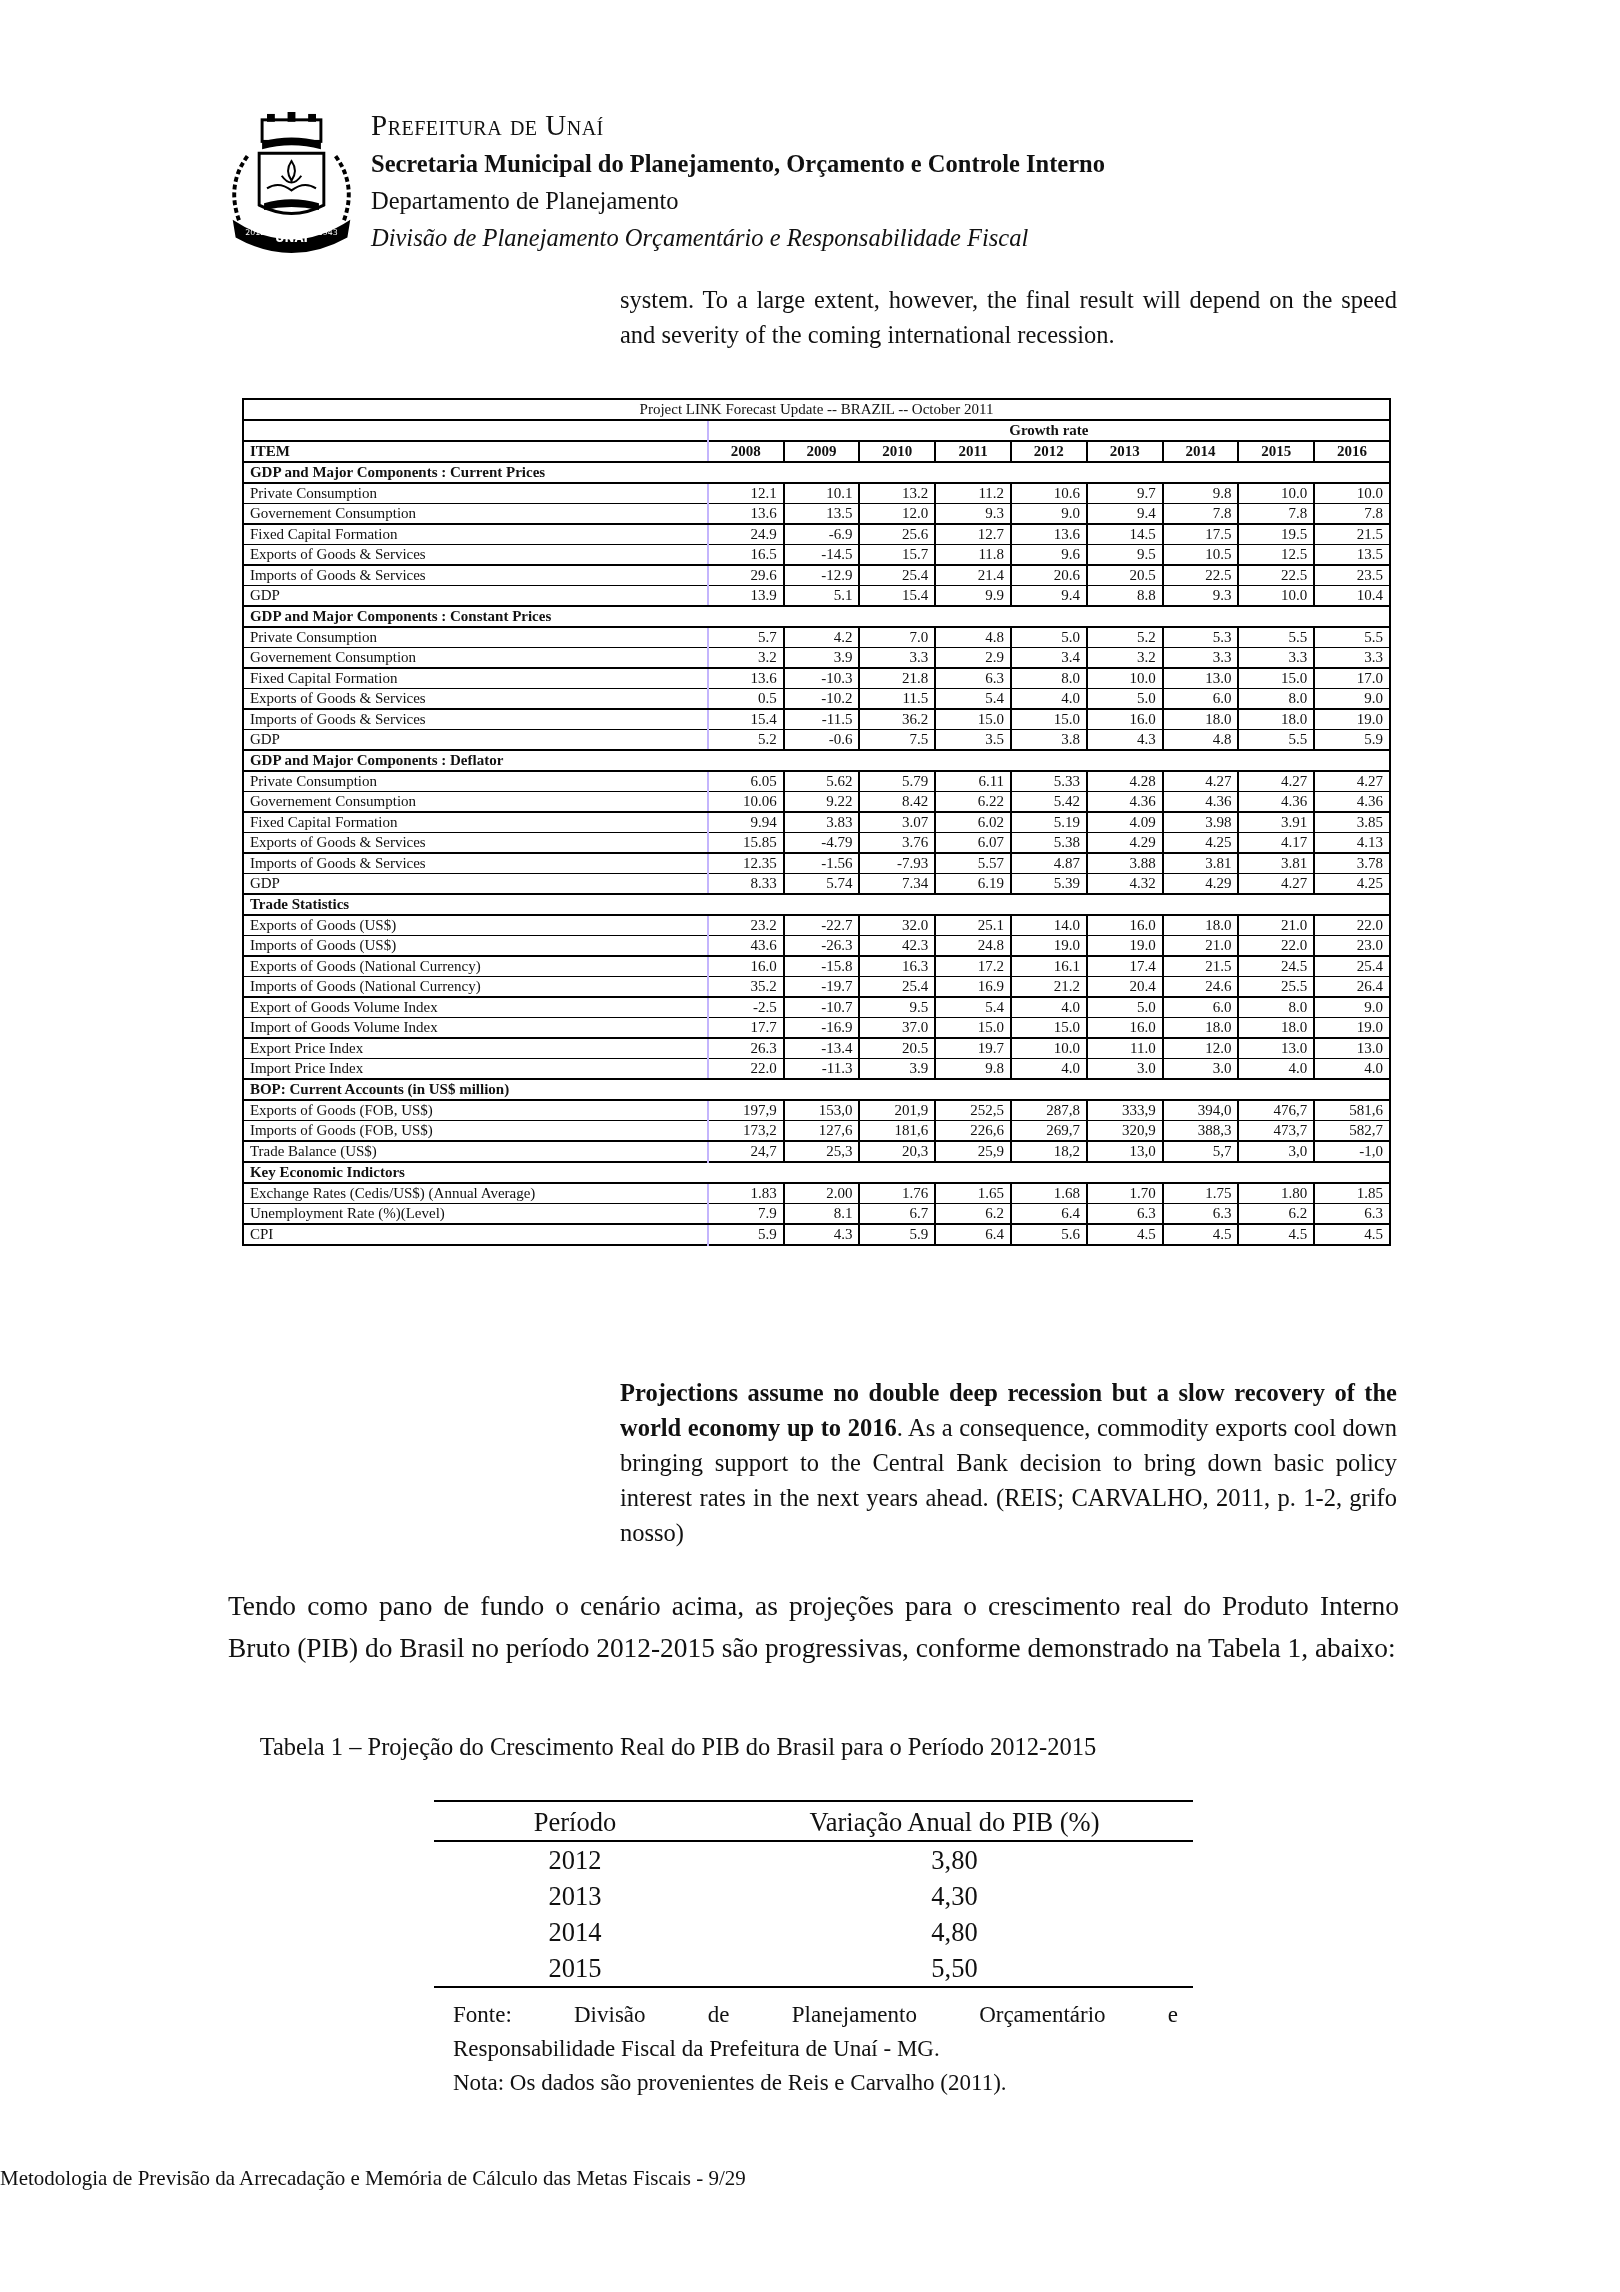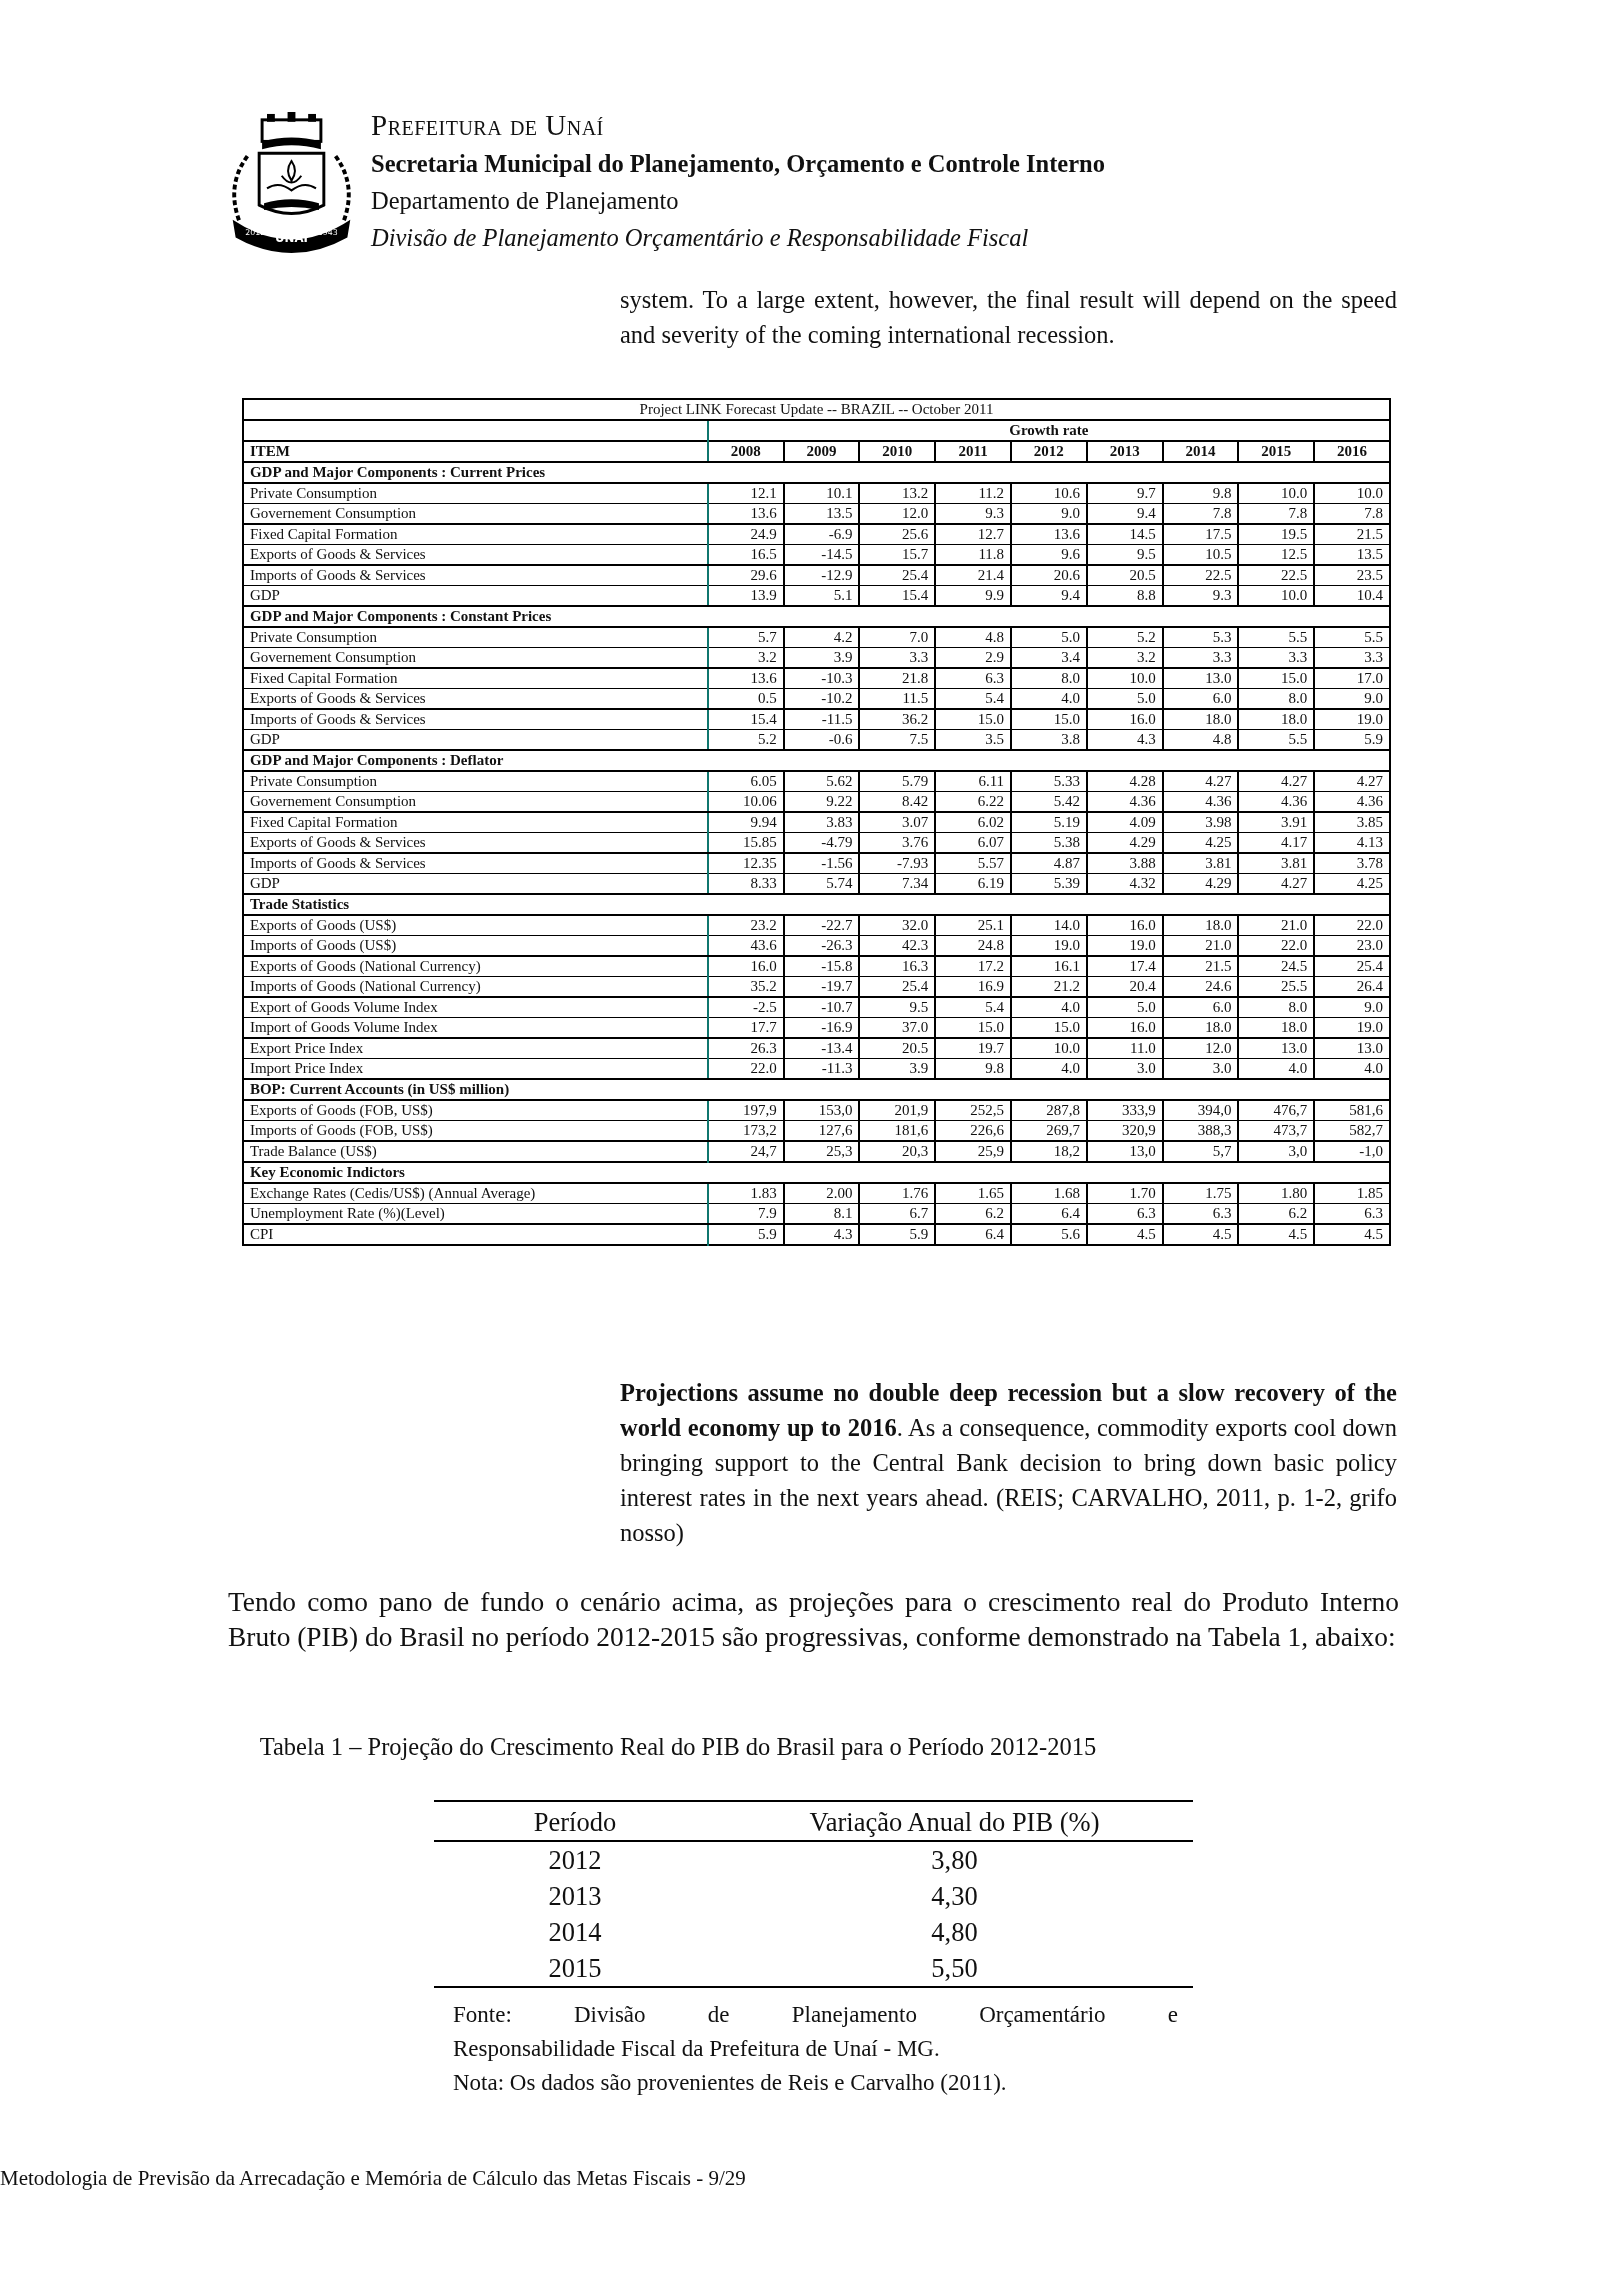--- a/index.html
+++ b/index.html
@@ -16,29 +16,29 @@
 
   .quote { position: absolute; left: 620px; width: 777px; font-size: 24.5px; line-height: 35px; text-align: justify; }
   .quote-top { top: 282px; }
   .quote-bottom { top: 1375px; text-align: justify; }
   .quote-bottom b { font-weight: bold; }
 
   
   .link-table { position: absolute; left: 242px; top: 398px; width: 1149px; border-collapse: collapse; font-size: 15px; line-height: 19px; border: 2px solid #000; }
   .link-table td { border: 1px solid #000; padding: 0 5.9px; height: 18.6px; white-space: nowrap; }
   .link-table td.num { text-align: right; border-left: 2px solid #000; border-right: 2px solid #000; }
-  .link-table td.item { border-right: 2px solid #0f766e; width: 451px; margin-left: 12px; }
+  .link-table td.item { border-right: 2px solid #c4b5fd; width: 451px; margin-left: 12px; }
   .link-table tr.title td { text-align: center; border-bottom: 2px solid #000; }
   .link-table tr.growth td.gr { text-align: center; font-weight: bold; border-left: 2.9px solid #1a1aa6; }
   .link-table tr.years td { font-weight: bold; text-align: center; border-bottom: 2px solid #000; border-top: 2px solid #000; }
   .link-table tr.years td.item { text-align: left; }
   .link-table tr.section td { text-align: left; font-weight: bold; border-top: 2px solid #000; border-bottom: 2px solid #000; }
   .link-table tr.thick td { border-bottom: 2px solid #000; }
 
-  .para { position: absolute; left: 228px; top: 1585px; width: 1171px; font-size: 27.4px; line-height: 35px; text-align: justify; }
+  .para { position: absolute; left: 228px; top: 1585px; width: 1171px; font-size: 27.4px; line-height: 42px; text-align: justify; }
   .tbl1-caption { position: absolute; left: 0; width: 1356px; top: 1733px; text-align: center; font-size: 24.5px; }
 
   .pib-table { position: absolute; left: 434px; top: 1800px; width: 759px; border-collapse: collapse; font-size: 26.5px; line-height: 36px; }
   .pib-table th { font-weight: normal; border-top: 2.9px solid #000; border-bottom: 2.9px solid #000; padding: 2px 0 0 0; }
   .pib-table td { text-align: center; padding: 0; }
   .pib-table tr:last-child td { border-bottom: 2.9px solid #000; }
   .pib-table th.c1, .pib-table td.c1 { width: 282px; }
 
   .source { position: absolute; left: 453px; top: 1998px; width: 725px; font-size: 23px; line-height: 34px; }
   .src-line1 { display: flex; justify-content: space-between; }

